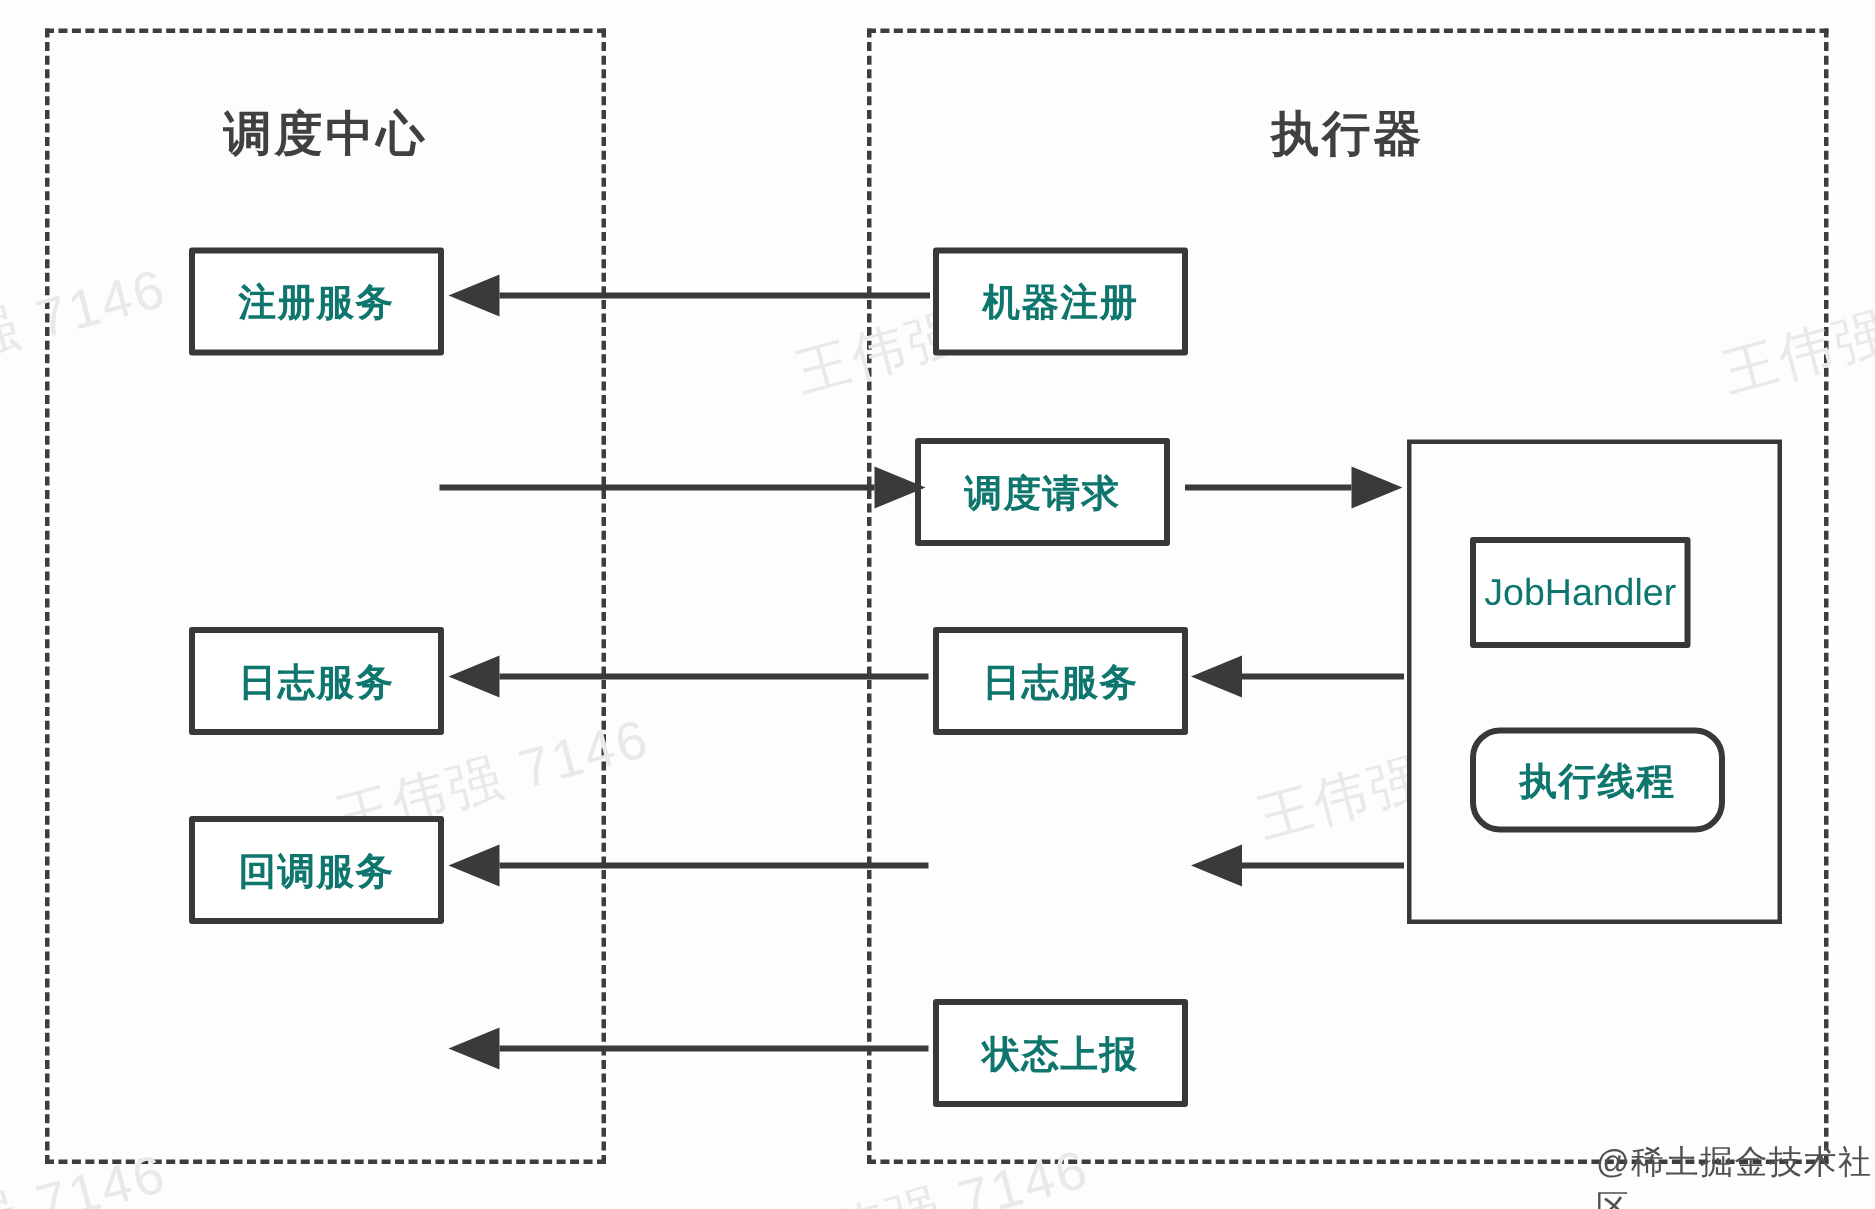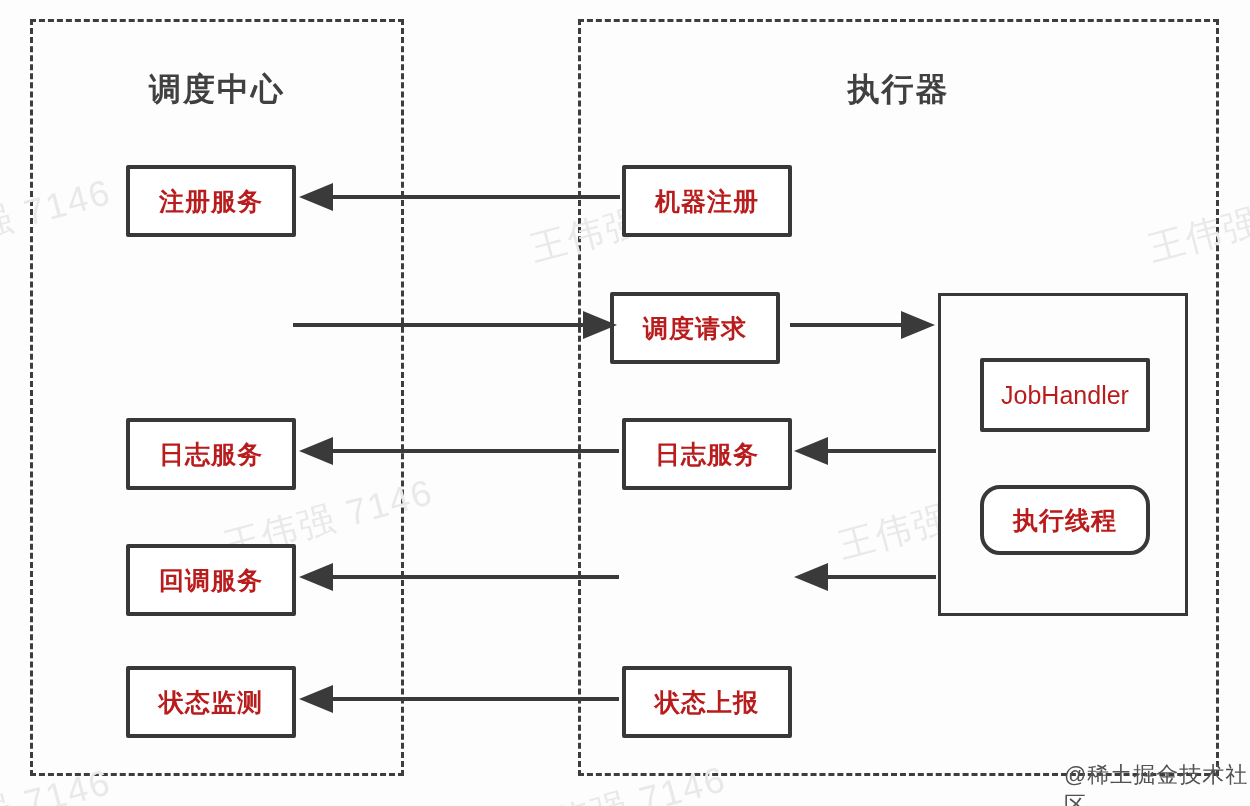--- a/index.html
+++ b/index.html
@@ -9,41 +9,41 @@
   
   .panel{position:absolute;border:3px dashed #3d3d3d;box-sizing:border-box;background:transparent;}
   .panel-left{left:30px;top:19px;width:374px;height:757px;}
   .panel-right{left:578px;top:19px;width:641px;height:757px;}
   .panel-title{position:absolute;left:0;right:0;top:46px;text-align:center;
     font-size:32px;font-weight:bold;color:#404040;letter-spacing:2px;}
 
   
   .node{position:absolute;width:170px;height:72px;border:4px solid #383838;border-radius:2px;
     background:#ffffff;box-sizing:border-box;display:flex;align-items:center;justify-content:center;
-    font-size:25px;font-weight:bold;color:#b91c1c;letter-spacing:1px;z-index:3;}
+    font-size:25px;font-weight:bold;color:#0f766e;letter-spacing:1px;z-index:3;}
   .node-en{font-weight:normal;letter-spacing:0;}
 
   
   .pos-l1{left:93px;top:143px;}
   .pos-l2{left:93px;top:270px;}
   .pos-l3{left:93px;top:396px;}
   .pos-l4{left:93px;top:522px;}
   .pos-l5{left:93px;top:644px;}
 
   
   .pos-r1{left:41px;top:143px;}
   .pos-r2{left:29px;top:270px;}
   .pos-r3{left:41px;top:396px;}
   .pos-r4{left:41px;top:522px;}
   .pos-r5{left:41px;top:644px;}
 
   
   .runtime-box{position:absolute;left:357px;top:271px;width:250px;height:323px;
     border:3px solid #383838;background:#fdfdfd;box-sizing:border-box;z-index:2;}
-  .pos-jh{left:39px;top:62px;width:170px;height:74px;}
+  .pos-jh{left:39px;top:62px;width:147px;height:74px;}
   .pos-th{left:39px;top:189px;width:170px;height:70px;border-radius:20px;}
 
   
   .arrow{position:absolute;height:4px;background:#3a3a3a;z-index:4;}
   .arrow.to-left::before{content:'';position:absolute;left:-34px;top:-12px;width:0;height:0;
     border-top:14px solid transparent;border-bottom:14px solid transparent;border-right:34px solid #3a3a3a;}
   .arrow.to-right::after{content:'';position:absolute;right:-34px;top:-12px;width:0;height:0;
     border-top:14px solid transparent;border-bottom:14px solid transparent;border-left:34px solid #3a3a3a;}
   .a1{left:333px;top:195px;width:287px;}
   .a2{left:293px;top:323px;width:290px;}
@@ -80,21 +80,20 @@
   <span class="wm wm3">王伟强 7146</span>
   <span class="wm wm4">王伟强 7146</span>
   <span class="wm wm5">王伟强 7146</span>
   <span class="wm wm6">王伟强 7146</span>
 
   <div class="panel panel-left">
     <div class="panel-title">调度中心</div>
     <div class="node pos-l1">注册服务</div>
     <div class="node pos-l3">日志服务</div>
     <div class="node pos-l4">回调服务</div>
-    <div class="node pos-l5">状态监测</div>
   </div>
 
   <div class="panel panel-right">
     <div class="panel-title">执行器</div>
     <div class="node pos-r1">机器注册</div>
     <div class="node pos-r2">调度请求</div>
     <div class="node pos-r3">日志服务</div>
     <div class="node pos-r5">状态上报</div>
 
     <div class="runtime-box">

